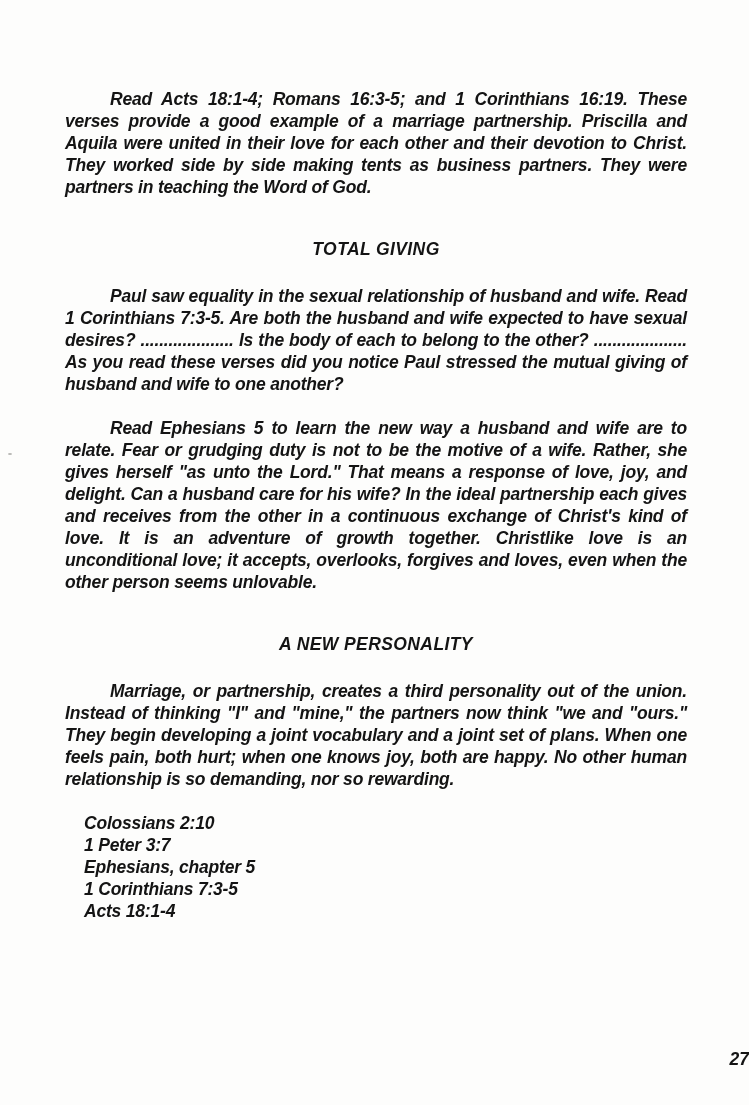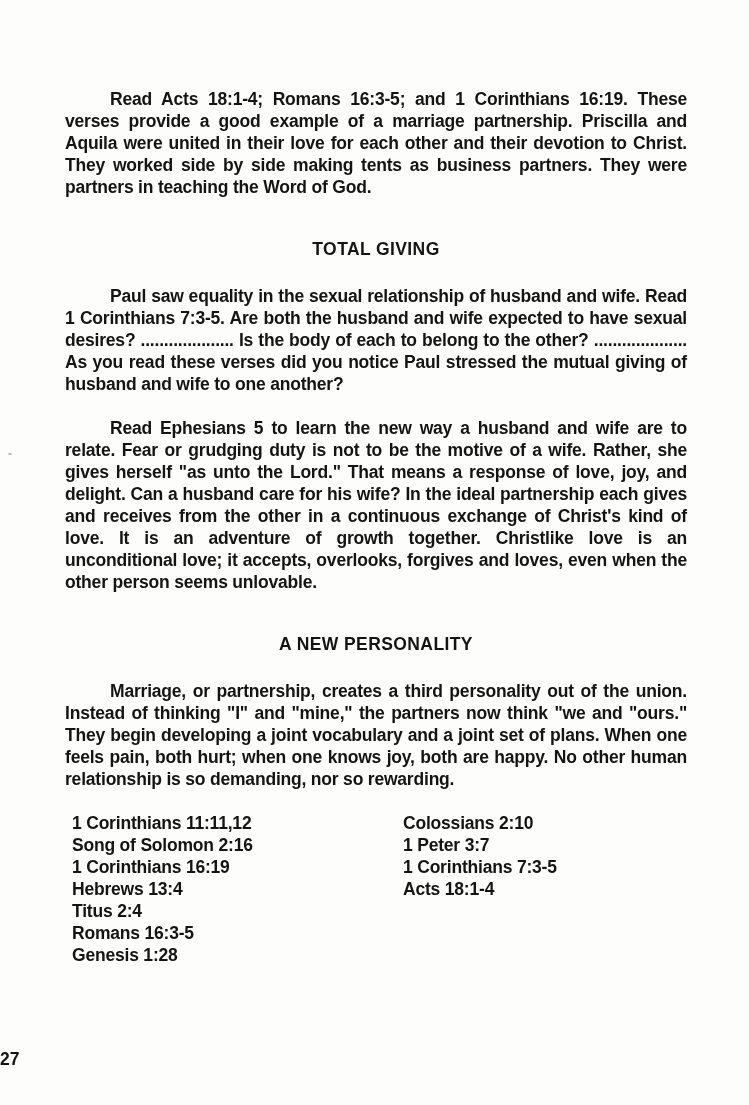--- a/index.html
+++ b/index.html
@@ -12,20 +12,21 @@
     background: #fdfdfc;
     position: relative;
     overflow: hidden;
     font-family: "Liberation Sans", "DejaVu Sans", sans-serif;
     color: #141414;
   }
   .page {
     position: relative;
     width: 749px;
     height: 828px;
+    font-style: italic;
   }
   .content {
     position: absolute;
     top: 88px;
     left: 65px;
     right: 62px;
   }
   .body-para {
     font-size: 17.5px;
     line-height: 22px;
@@ -66,21 +67,21 @@
     margin-left: 12px;
   }
   .verse-item {
     white-space: nowrap;
   }
   .page-number {
     position: absolute;
     top: 1048px;
     left: 0;
     right: 0;
-    text-align: left;
+    text-align: right;
     font-size: 17.5px;
     line-height: 22px;
     font-weight: 700;
   }
   .speck {
     position: absolute;
     left: 8px;
     top: 453px;
     width: 4px;
     height: 2px;
@@ -104,32 +105,24 @@
     <p class="body-para">Paul saw equality in the sexual relationship of husband and wife. Read 1 Corinthians 7:3-5. Are both the husband and wife expected to have sexual desires? .................... Is the body of each to belong to the other? .................... As you read these verses did you notice Paul stressed the mutual giving of husband and wife to one another?</p>
 
     <p class="body-para">Read Ephesians 5 to learn the new way a husband and wife are to relate. Fear or grudging duty is not to be the motive of a wife. Rather, she gives herself "as unto the Lord." That means a response of love, joy, and delight. Can a husband care for his wife? In the ideal partnership each gives and receives from the other in a continuous exchange of Christ's kind of love. It is an adventure of growth together. Christlike love is an unconditional love; it accepts, overlooks, forgives and loves, even when the other person seems unlovable.</p>
 
     <h2 class="section-heading">A NEW PERSONALITY</h2>
 
     <p class="body-para">Marriage, or partnership, creates a third personality out of the union. Instead of thinking "I" and "mine," the partners now think "we and "ours." They begin developing a joint vocabulary and a joint set of plans. When one feels pain, both hurt; when one knows joy, both are happy. No other human relationship is so demanding, nor so rewarding.</p>
 
 
     <div class="verse-columns">
-      <div class="verse-col left">
-        <div class="verse-item">1 Corinthians 11:11,12</div>
-        <div class="verse-item">Song of Solomon 2:16</div>
-        <div class="verse-item">1 Corinthians 16:19</div>
-        <div class="verse-item">Hebrews 13:4</div>
-        <div class="verse-item">Titus 2:4</div>
-        <div class="verse-item">Romans 16:3-5</div>
-        <div class="verse-item">Genesis 1:28</div>
-      </div>
       <div class="verse-col right">
         <div class="verse-item">Colossians 2:10</div>
         <div class="verse-item">1 Peter 3:7</div>
+        <div class="verse-item">Ephesians, chapter 5</div>
         <div class="verse-item">1 Corinthians 7:3-5</div>
         <div class="verse-item">Acts 18:1-4</div>
       </div>
     </div>
 
   </div>
 
   <div class="page-number">27</div>
 </div>
 

